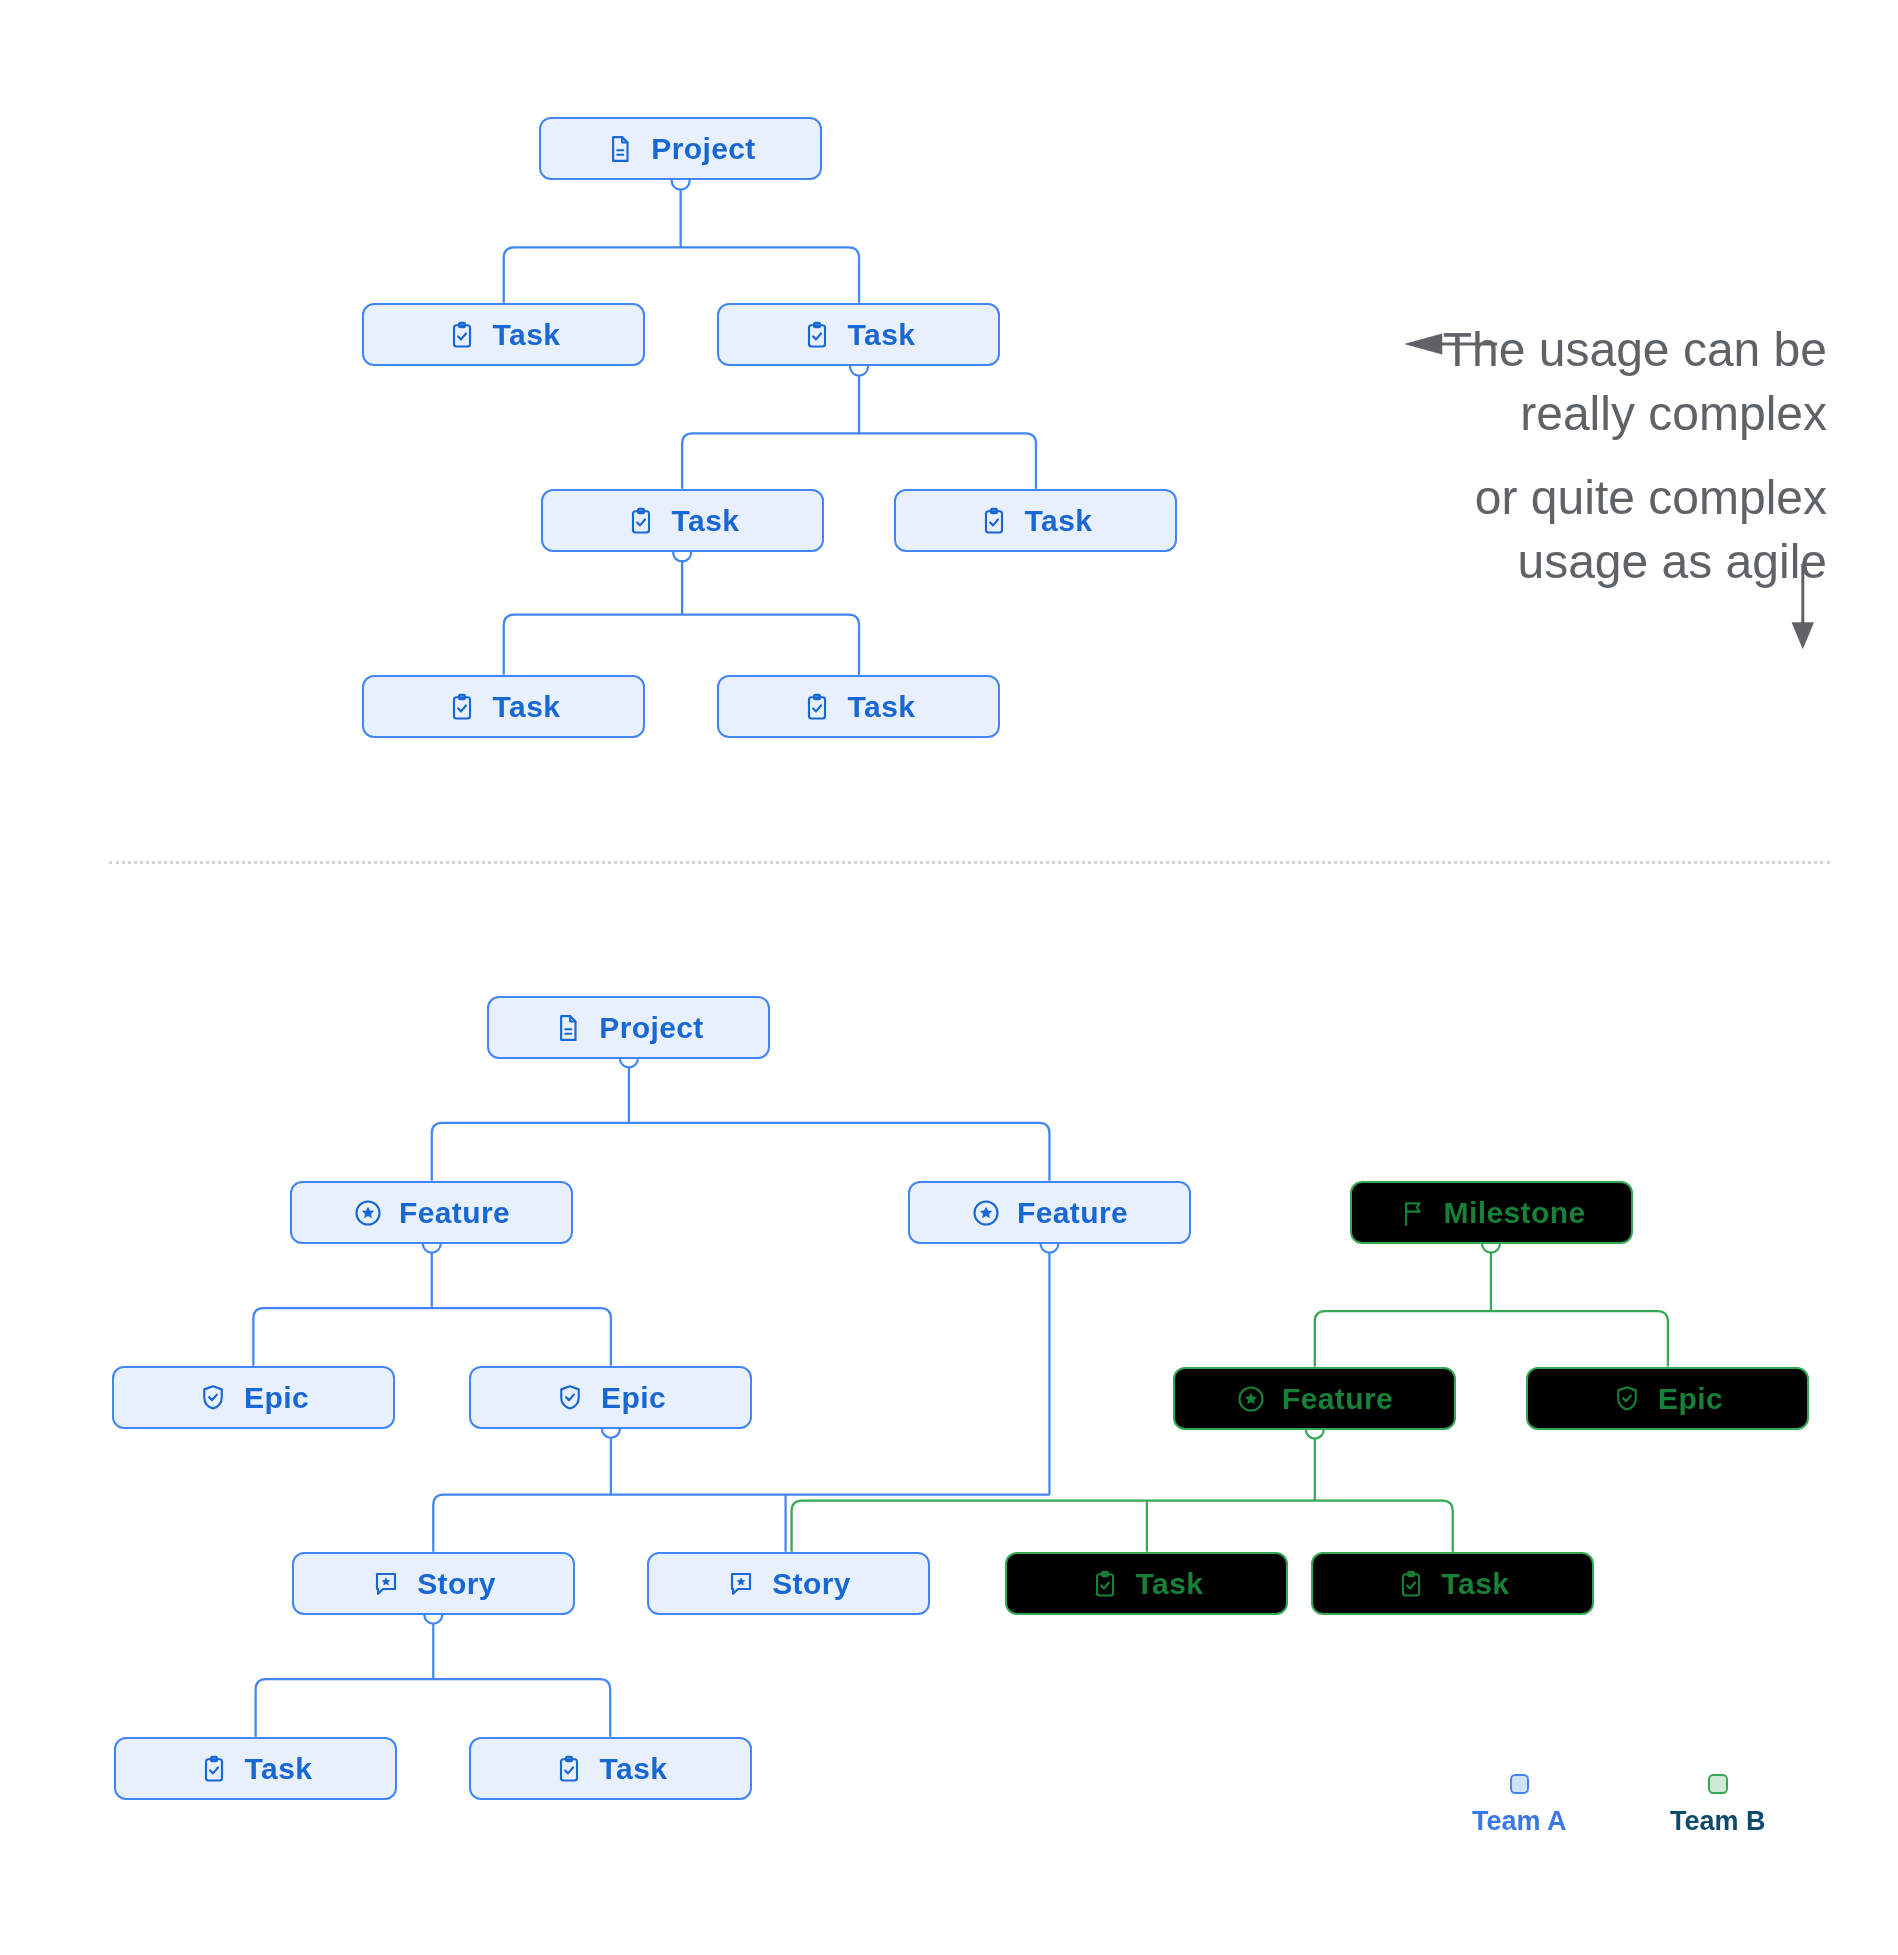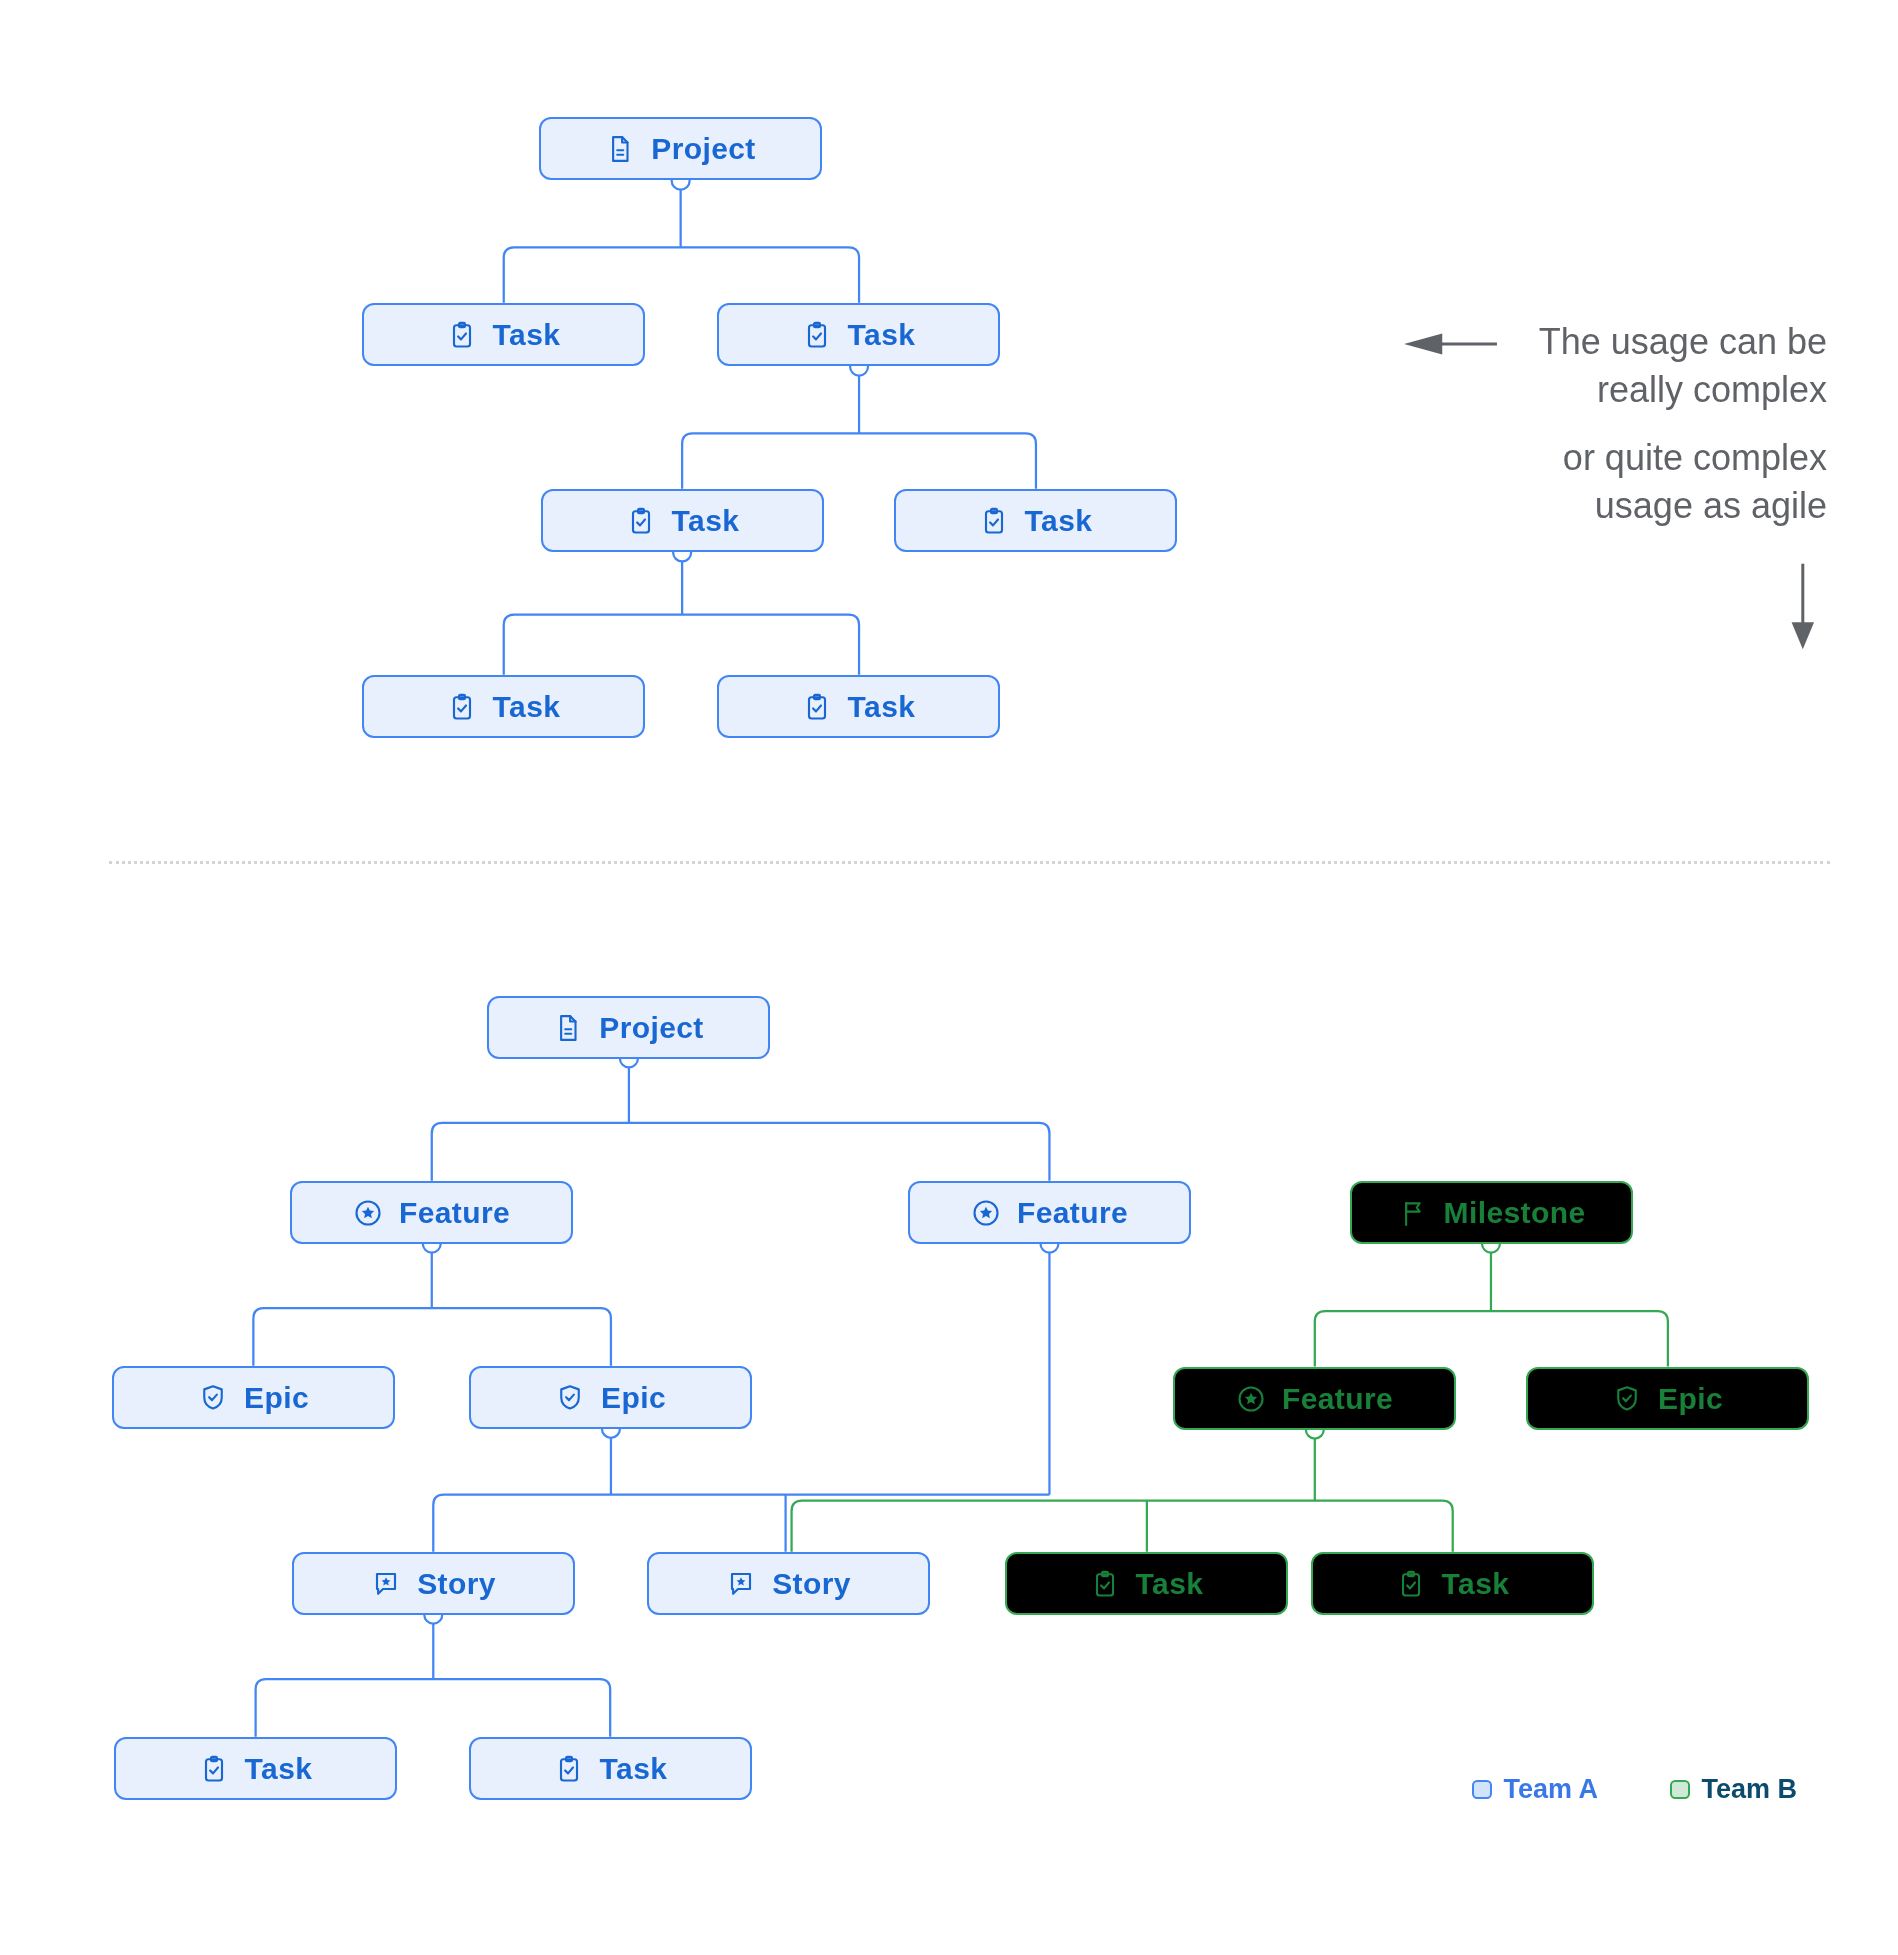--- a/index.html
+++ b/index.html
@@ -14,30 +14,30 @@
     display:flex;align-items:center;justify-content:center;gap:16px;
     font-size:30px;font-weight:bold;letter-spacing:0.4px;
   }
   .node.team-a{background:#e8f0fe;border-color:#4285f4;color:#1967d2;}
   .node.team-b{background:#000000;border-color:#34a853;color:#188038;}
   .node .ic{display:flex;align-items:center;}
   .node .ic svg{width:30px;height:30px;stroke:currentColor;fill:none;
     stroke-width:1.7;stroke-linecap:round;stroke-linejoin:round;}
   .annotation{
     position:absolute;right:71px;top:318px;width:570px;text-align:right;
-    color:#5f6368;font-size:36px;line-height:1.34;font-weight:normal;
+    color:#5f6368;font-size:48px;line-height:1.34;font-weight:normal;
   }
   .annotation p{margin:0 0 19.5px 0;}
   .separator{
     position:absolute;left:109px;top:861px;width:1721px;height:0;
     border-top:3px dotted #d2d4d7;
   }
   .legend-item{
     position:absolute;display:flex;align-items:center;gap:12px;
-    font-size:27px;font-weight:bold;
+    font-size:27px;font-weight:bold;flex-direction:column;
   }
   .legend-item .sw{width:19.5px;height:19.5px;border-radius:5.2px;border:2.2px solid;box-sizing:border-box;}
   .legend-item.a{color:#3b78e7;}
   .legend-item.a .sw{background:#d2e3fc;border-color:#4285f4;}
   .legend-item.b{color:#0c4a6e;}
   .legend-item.b .sw{background:#ceead6;border-color:#34a853;}
 </style>
 </head>
 <body>
 

